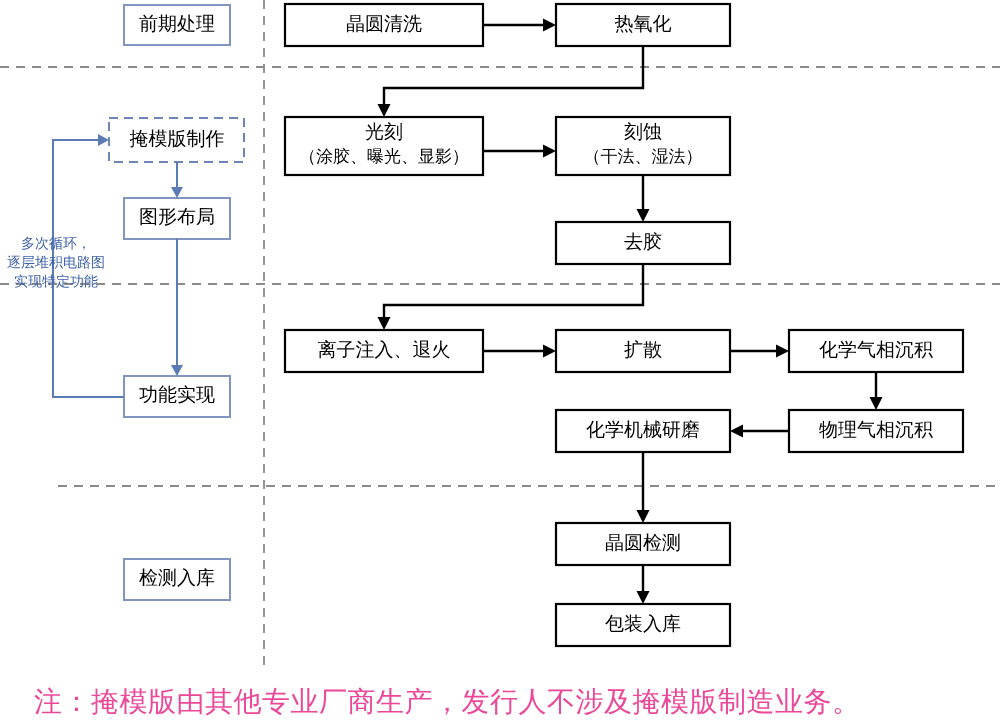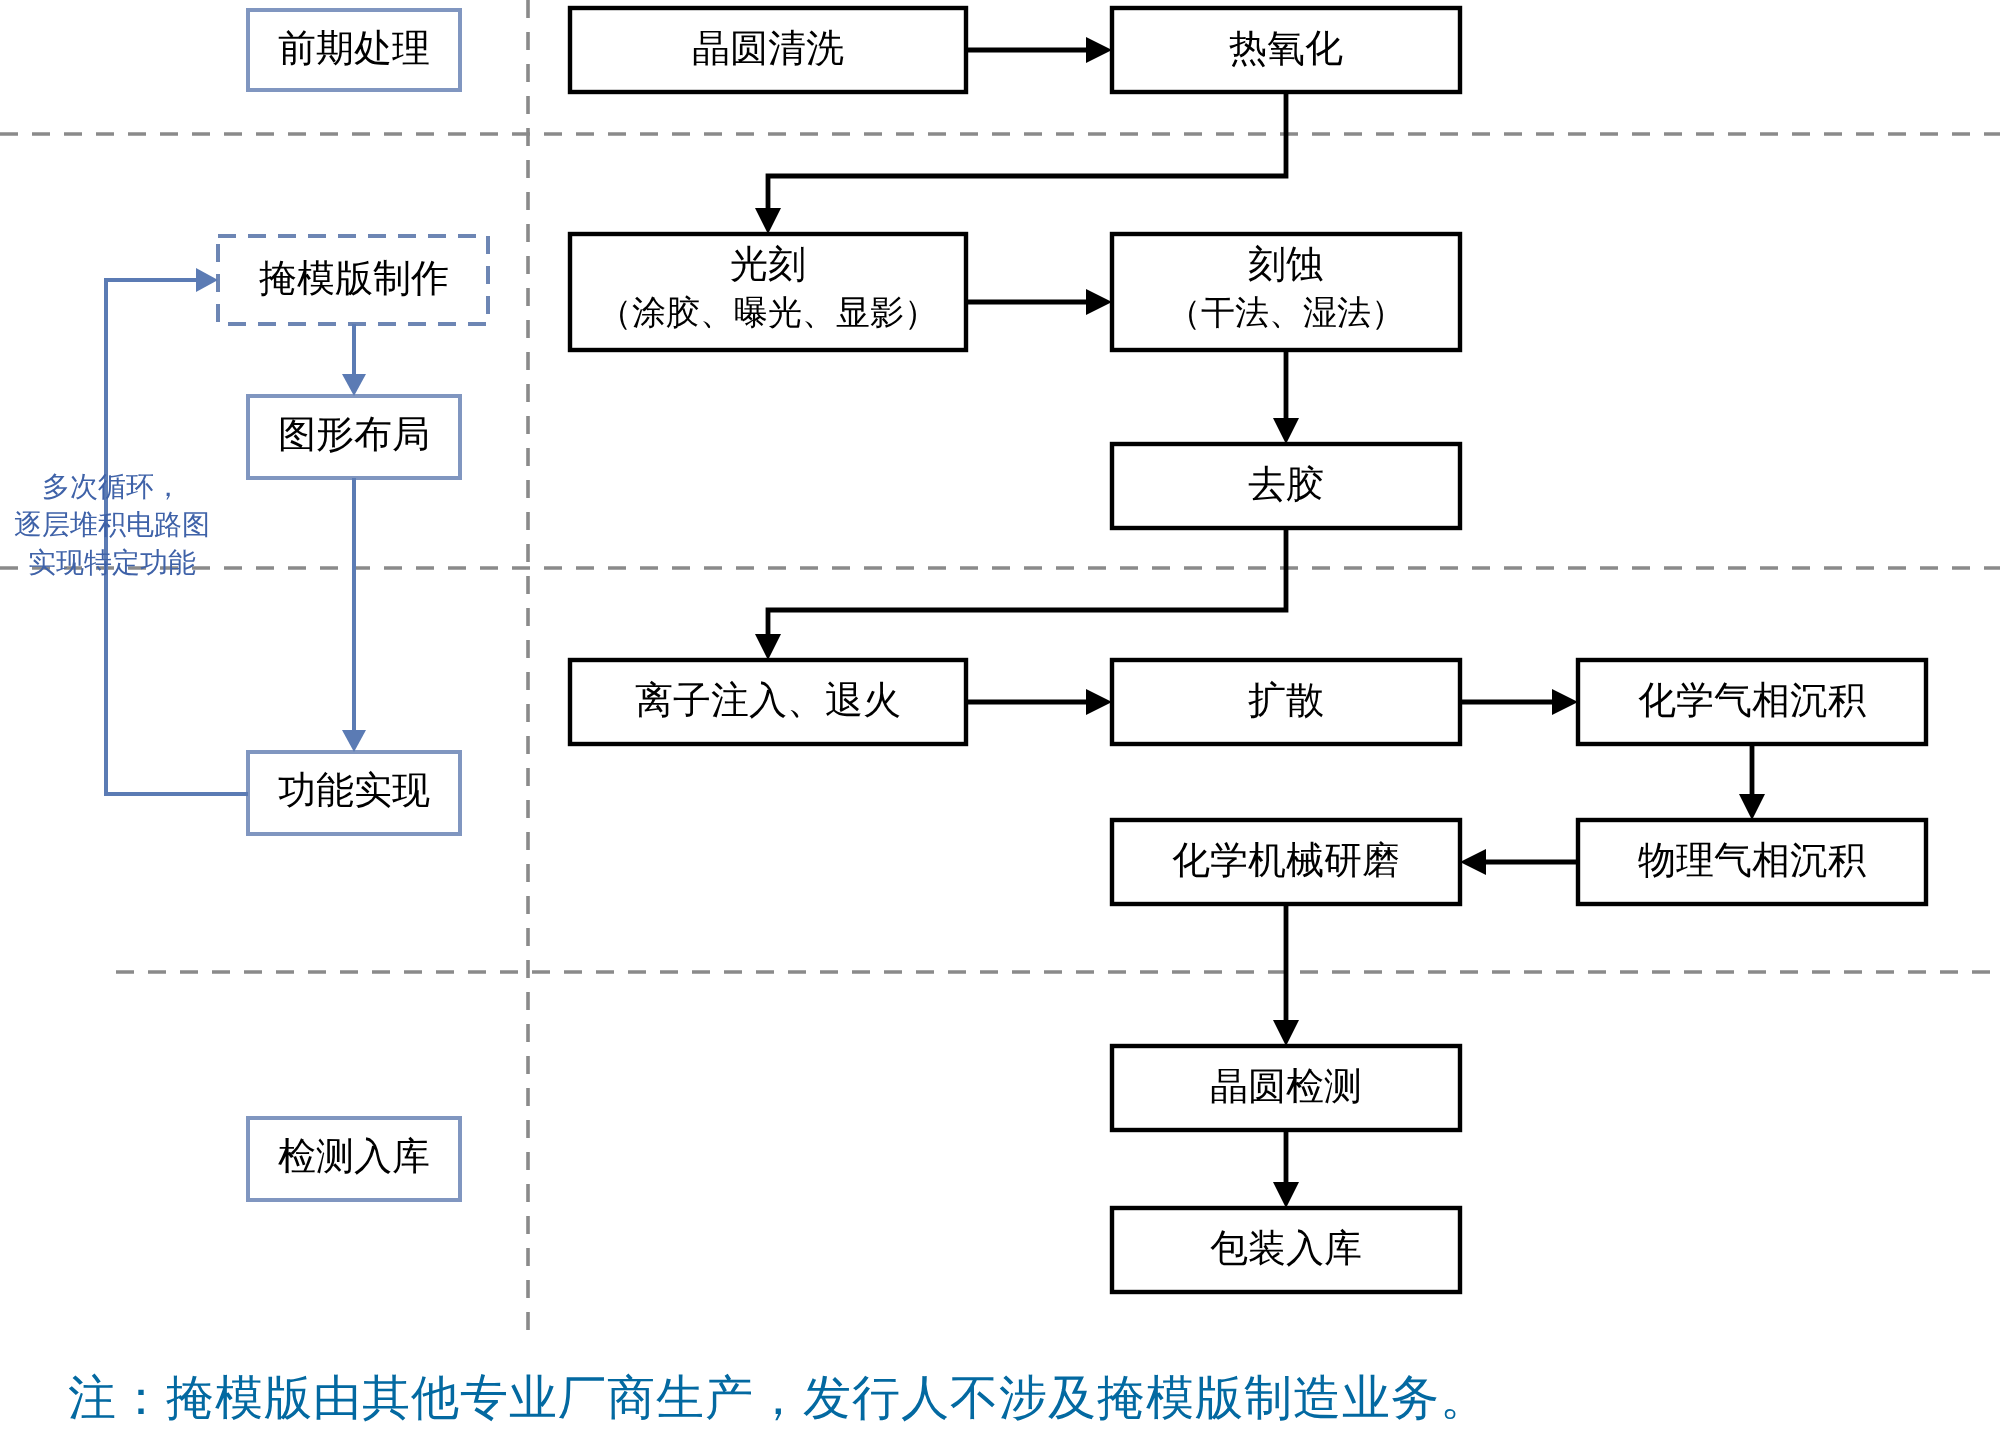--- a/index.html
+++ b/index.html
@@ -59,22 +59,22 @@
     stroke: #8a8a8a;
     stroke-width: 1.8;
     stroke-dasharray: 9 7;
     fill: none;
   }
   .note-text {
     position: absolute;
     left: 34px;
     top: 683px;
     font-family: "Liberation Serif", "DejaVu Serif", serif;
-    font-size: 24px;
-    color: #0369a1;
+    font-size: 28px;
+    color: #ec4899;
     letter-spacing: 0.5px;
     white-space: nowrap;
   }
   .loop-note {
     font-family: "Liberation Serif", "DejaVu Serif", serif;
     font-size: 14px;
     fill: #3f62a8;
     text-anchor: middle;
     white-space: pre;
   }

